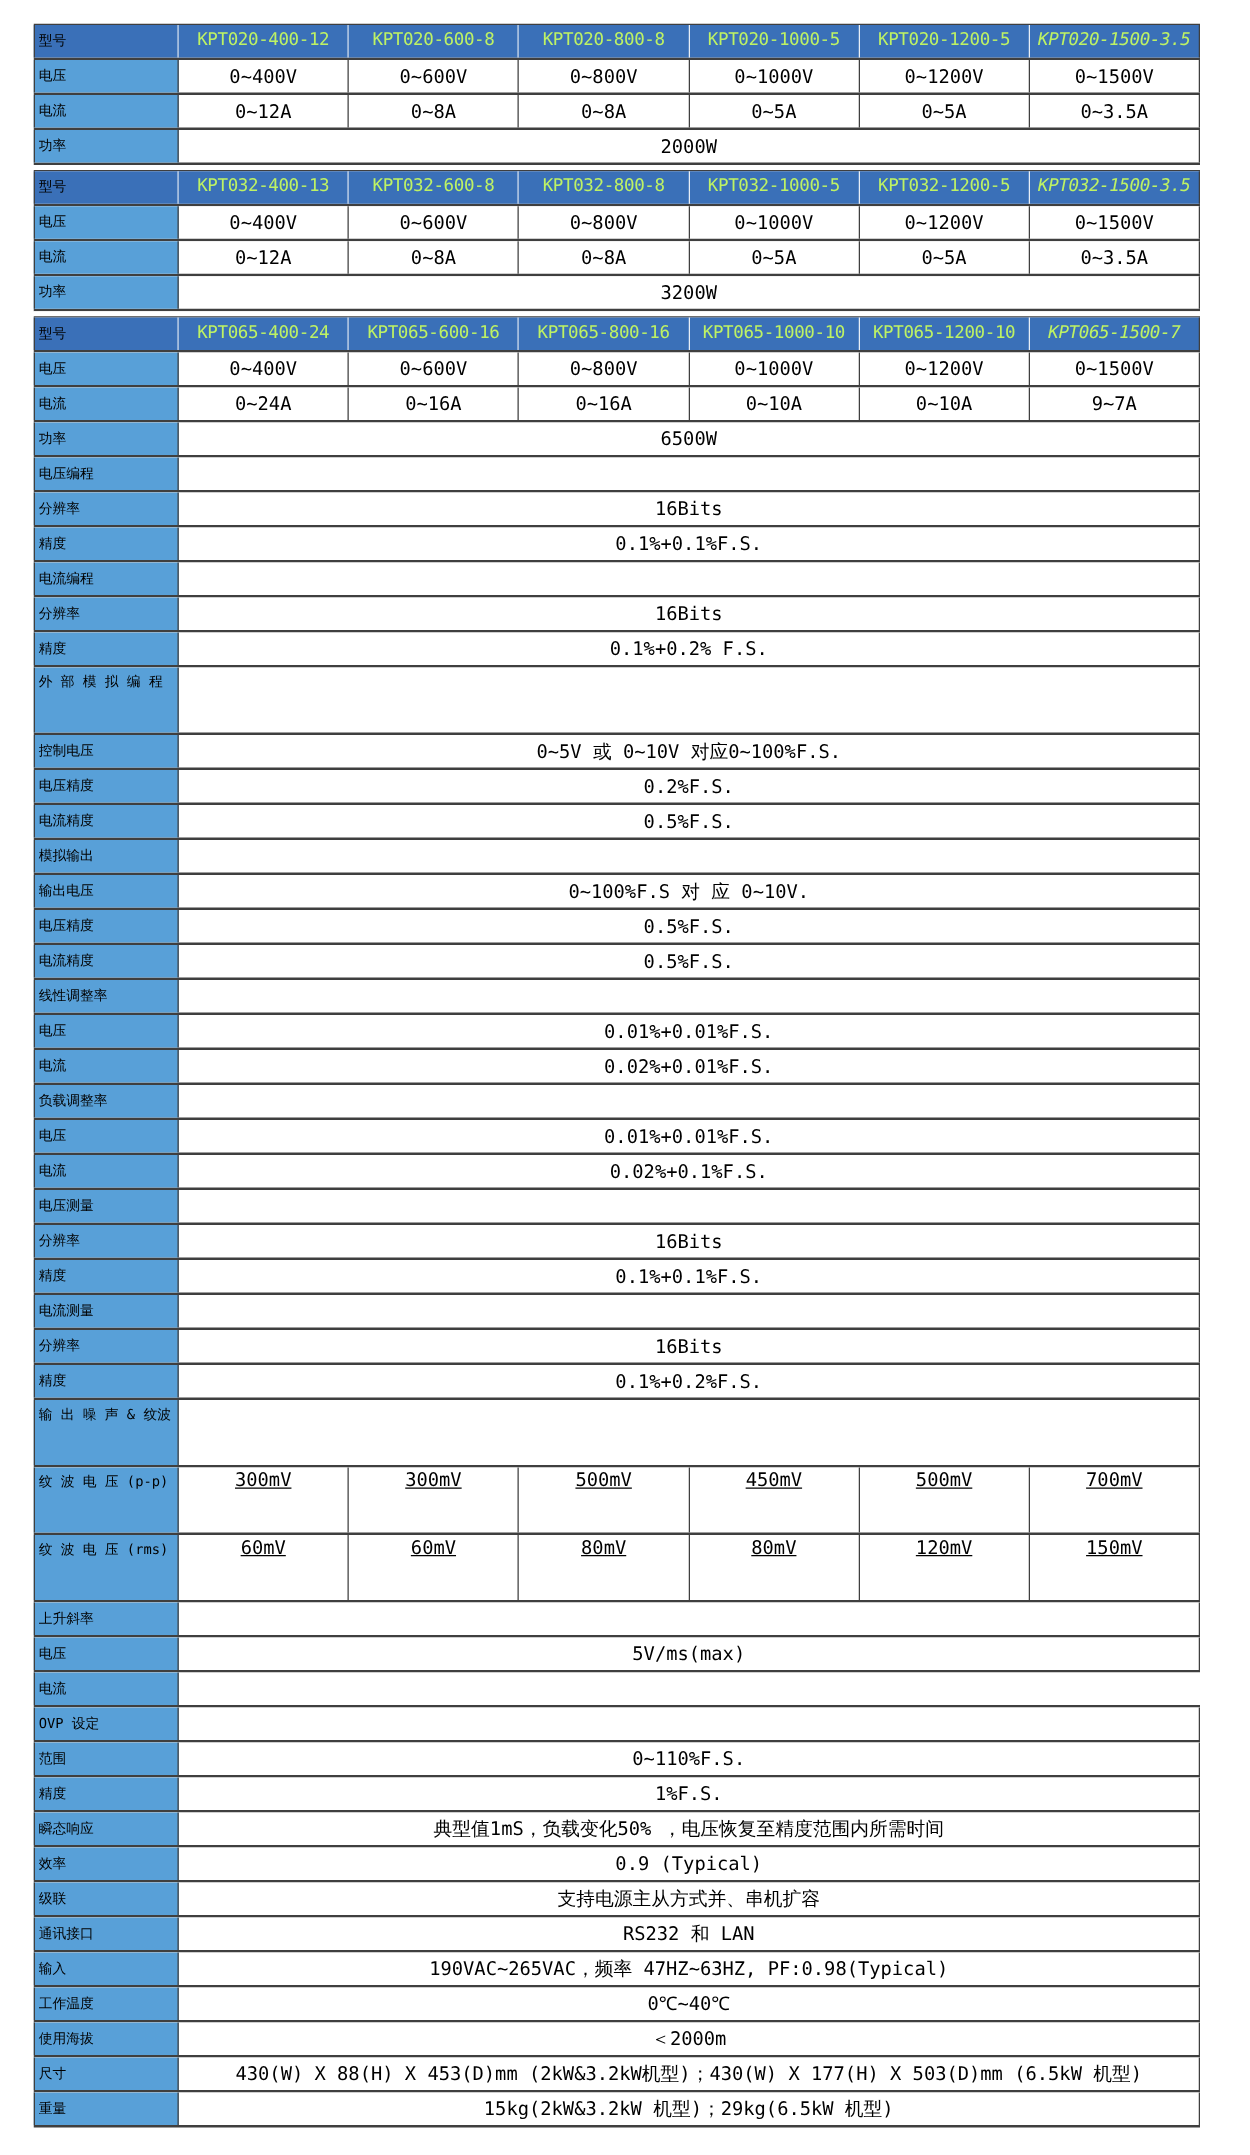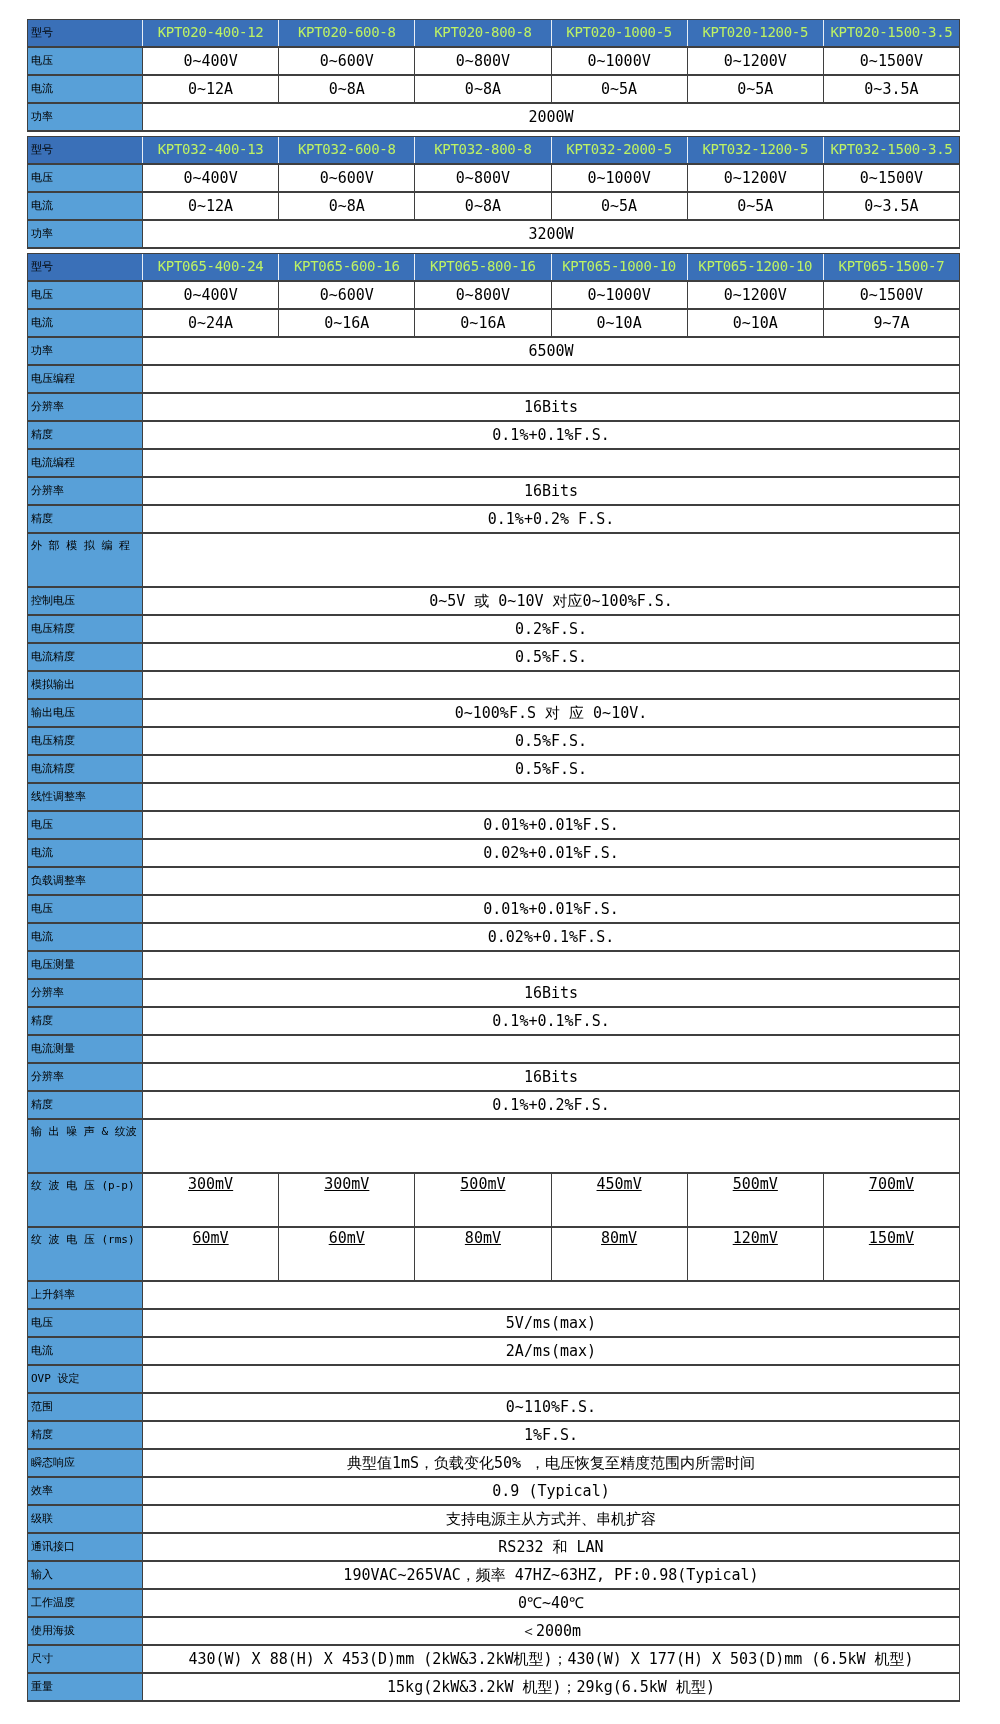--- a/index.html
+++ b/index.html
@@ -37,21 +37,21 @@
     display:flex;align-items:center;justify-content:center;
     border-right:1px solid #3f3f3f;
     font-size:15px;line-height:1.4;
     text-align:center;
   }
   .row.header .val{
     background:#3A70B8;color:#bef264;
     border-right:1px solid #e8eef6;
     font-size:14px;letter-spacing:-0.3px;
   }
-  .row.header .val:last-child{border-right:1px solid #3f3f3f;}
+  .row.header .val:last-child{border-right:1px solid #3f3f3f;font-style:italic;}
   .spanv{
     flex:1 1 0;
     display:flex;align-items:center;justify-content:center;
     border-right:1px solid #3f3f3f;
     font-size:15px;line-height:1.4;
     text-align:center;
     padding:1px 4px;
   }
   .row.tall .label{align-items:flex-start;padding-top:3px;}
   .row.tall .val{align-items:flex-start;padding-top:0;text-decoration:underline;}
@@ -90,21 +90,21 @@
     <div class="row span">
       <div class="cell label">功率</div>
       <div class="cell spanv">2000W</div>
     </div>
     <div class="gap"></div>
     <div class="row header after-gap">
       <div class="cell label">型号</div>
       <div class="cell val">KPT032-400-13</div>
       <div class="cell val">KPT032-600-8</div>
       <div class="cell val">KPT032-800-8</div>
-      <div class="cell val">KPT032-2000-5</div>
+      <div class="cell val">KPT032-1000-5</div>
       <div class="cell val">KPT032-1200-5</div>
       <div class="cell val">KPT032-1500-3.5</div>
     </div>
     <div class="row cols">
       <div class="cell label">电压</div>
       <div class="cell val">0~400V</div>
       <div class="cell val">0~600V</div>
       <div class="cell val">0~800V</div>
       <div class="cell val">0~1000V</div>
       <div class="cell val">0~1200V</div>
@@ -284,21 +284,20 @@
     <div class="row section">
       <div class="cell label">上升斜率</div>
       <div class="cell spanv"></div>
     </div>
     <div class="row span">
       <div class="cell label">电压</div>
       <div class="cell spanv">5V/ms(max)</div>
     </div>
     <div class="row span">
       <div class="cell label">电流</div>
-      <div class="cell spanv">2A/ms(max)</div>
     </div>
     <div class="row section">
       <div class="cell label">OVP 设定</div>
       <div class="cell spanv"></div>
     </div>
     <div class="row span">
       <div class="cell label">范围</div>
       <div class="cell spanv">0~110%F.S.</div>
     </div>
     <div class="row span">

